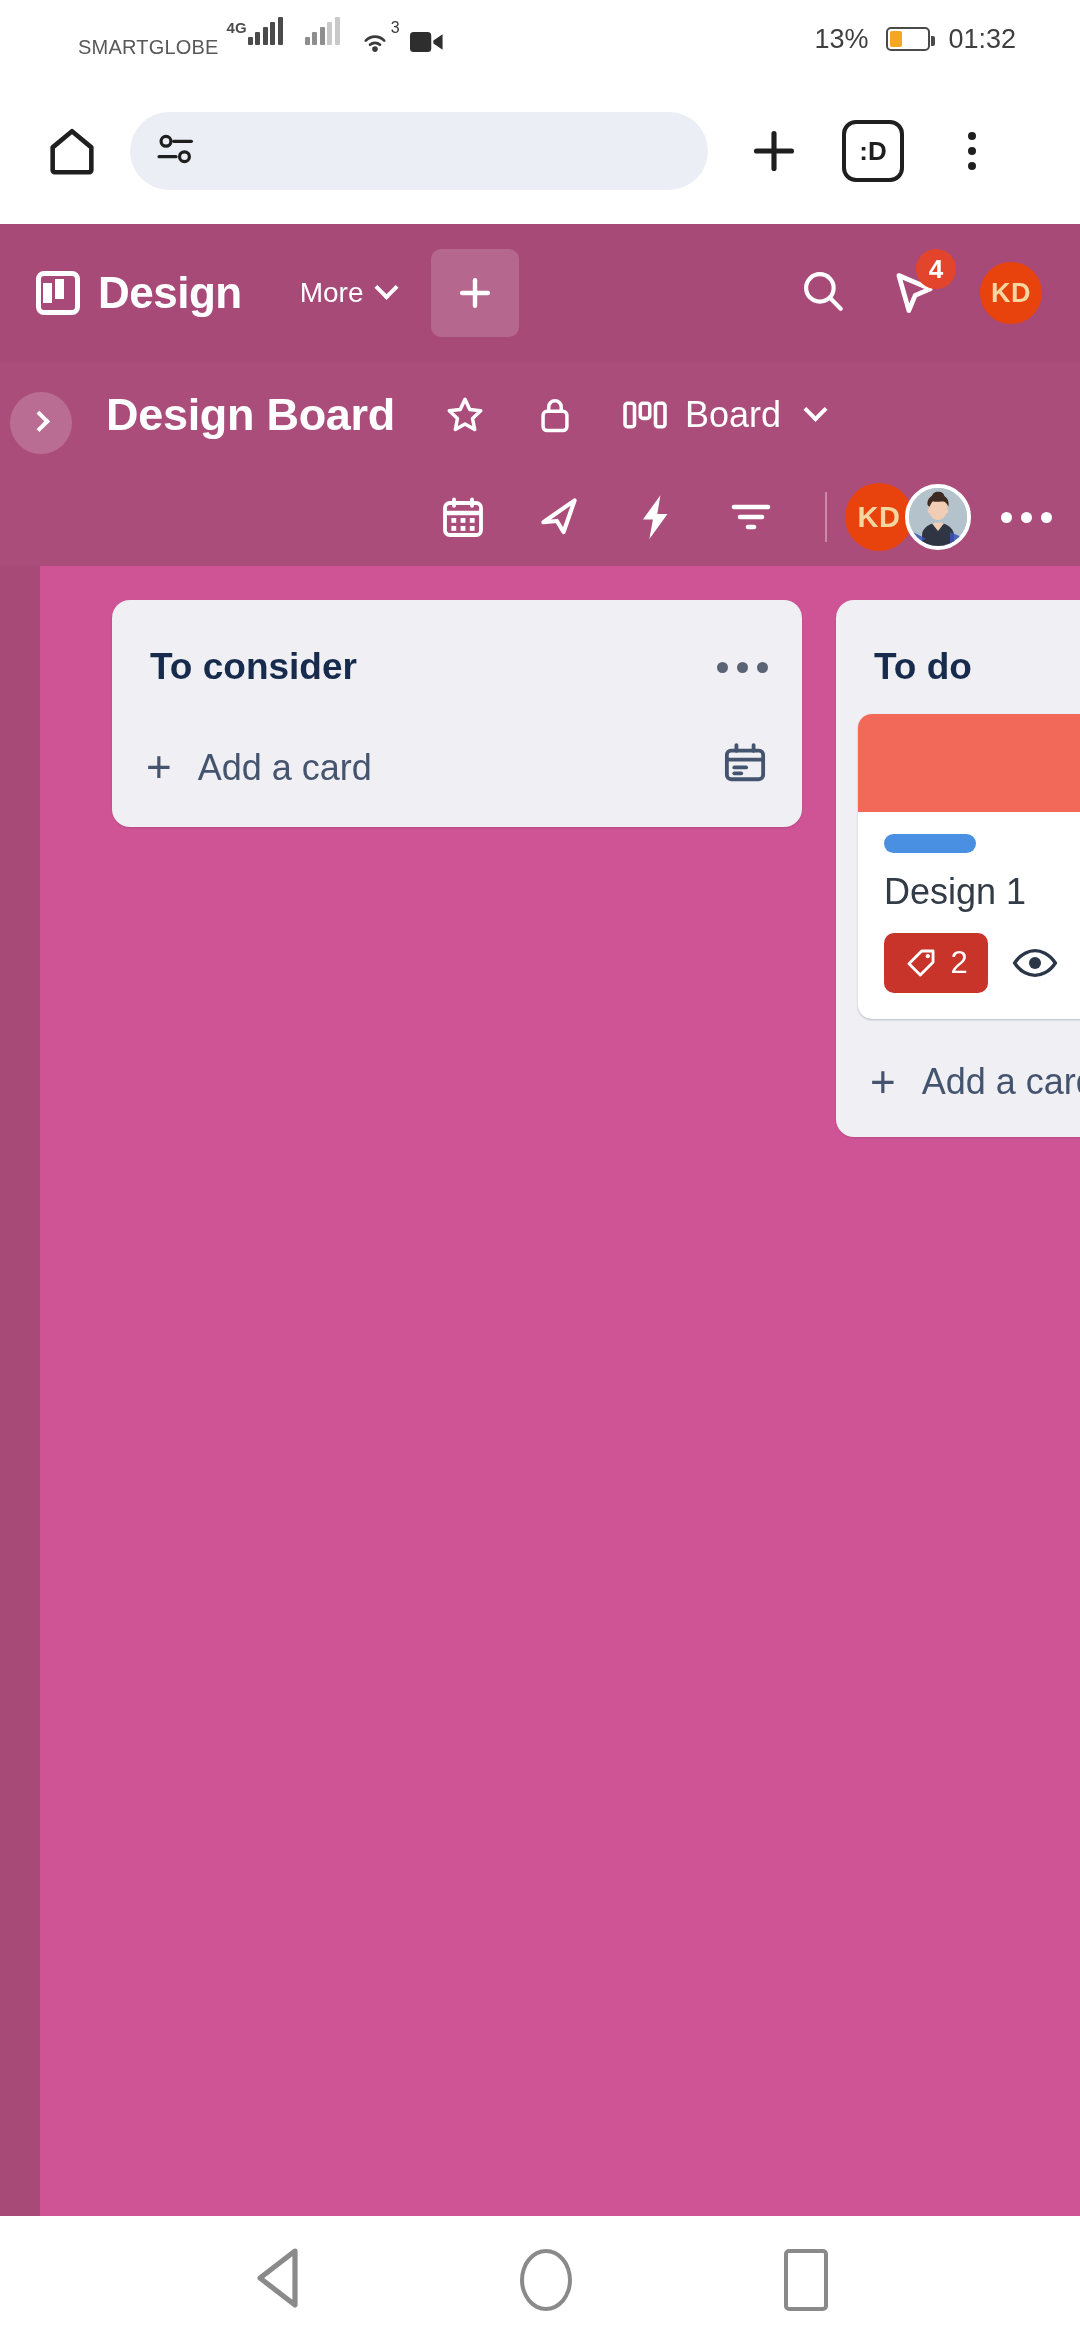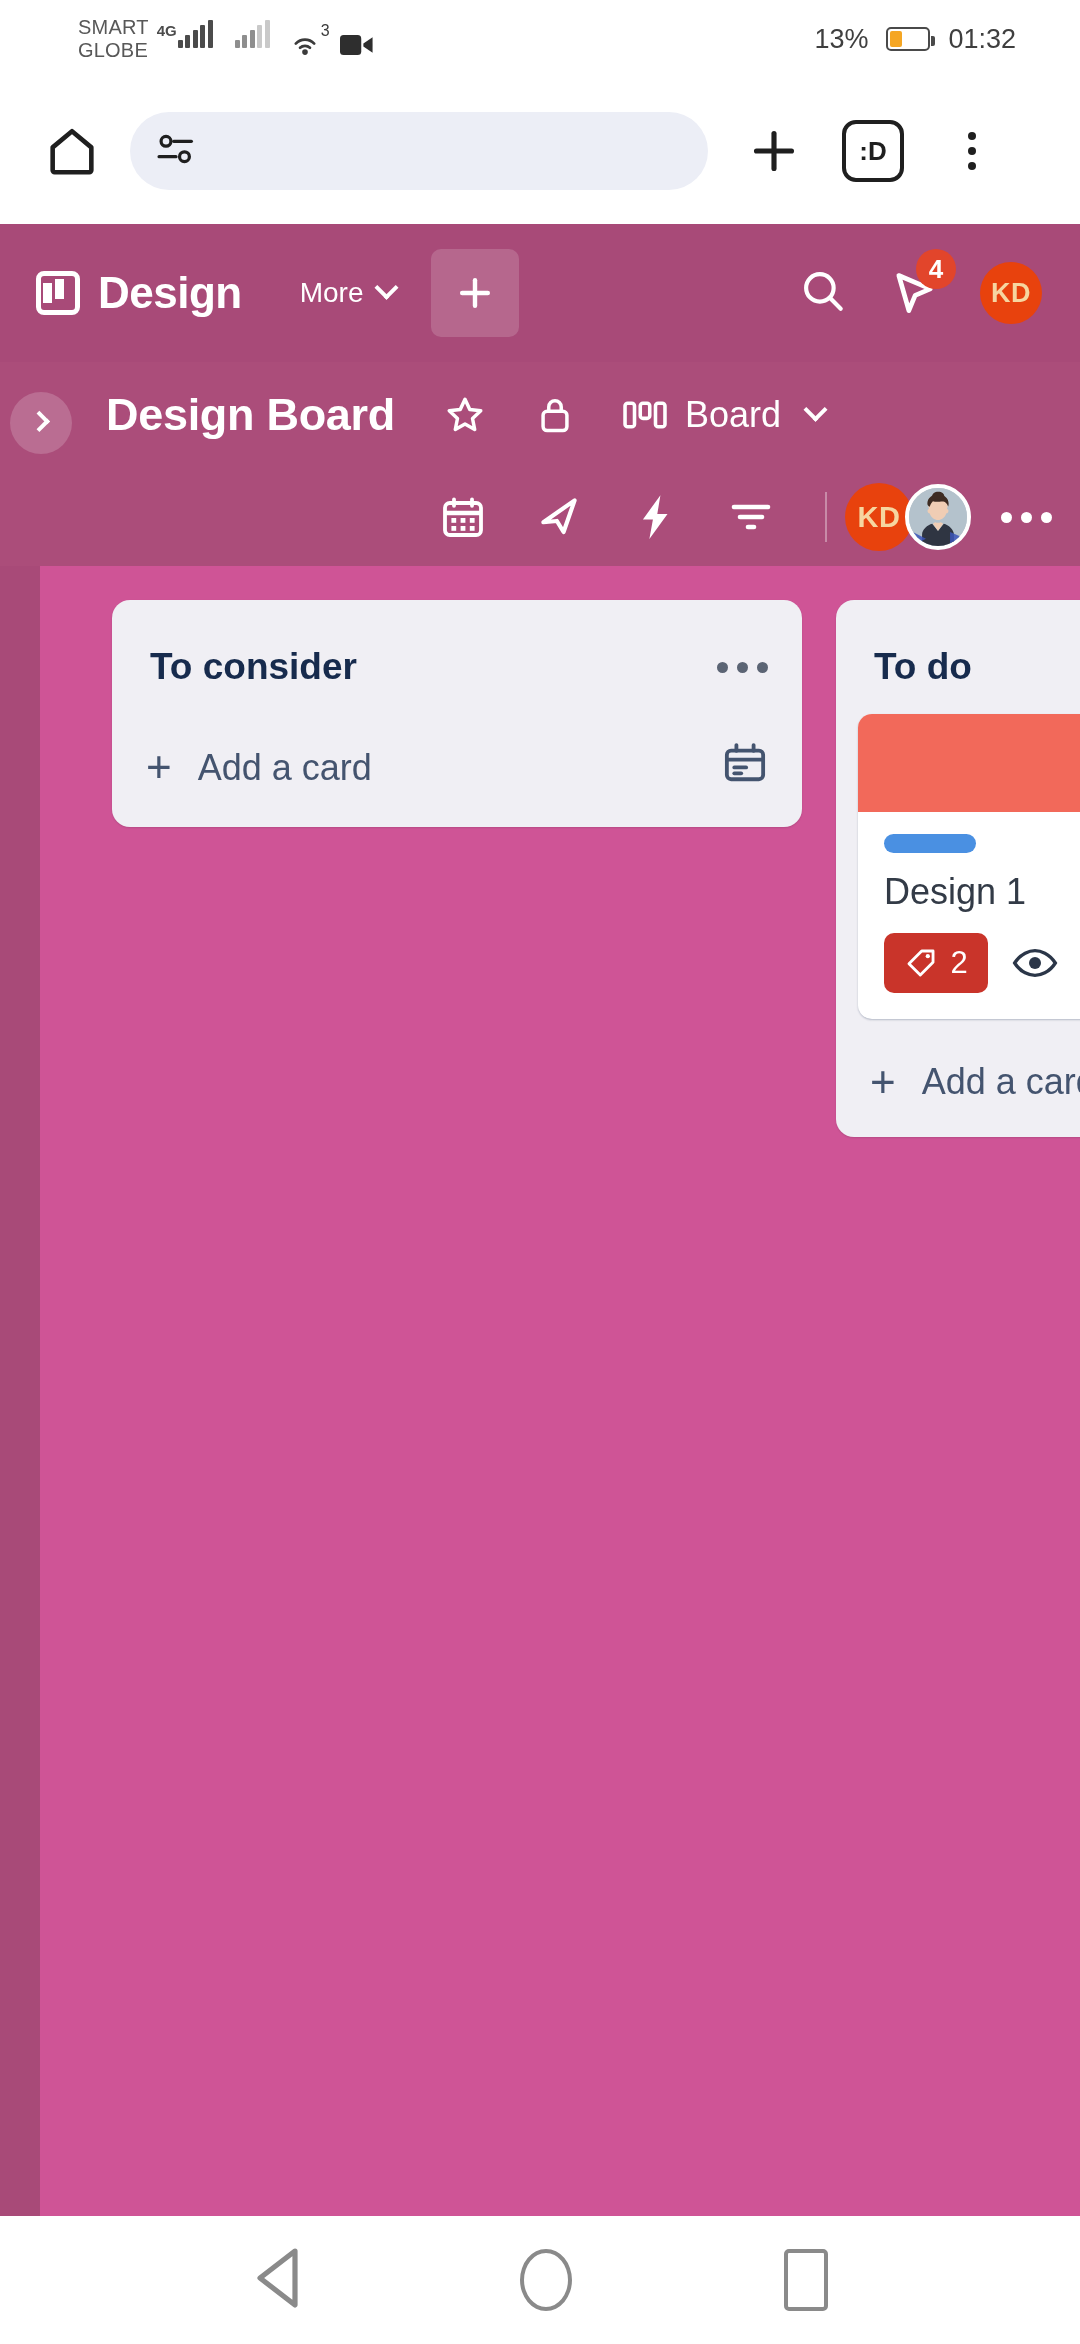--- a/index.html
+++ b/index.html
@@ -11,21 +11,21 @@
   }
   .screen { position: relative; width: 1080px; height: 2344px; background:#fff; }
 
   
   .statusbar {
     position:absolute; left:0; top:0; width:1080px; height:78px;
     background:#ffffff; display:flex; align-items:center;
   }
   .sb-left { display:flex; align-items:flex-end; padding-left:78px; gap:8px; }
   .carriers {
-    display:flex; flex-direction:column; justify-content:center;
+    display:flex; flex-direction:row; justify-content:center;
     font-size:20px; line-height:23px; color:#585858; letter-spacing:.2px;
   }
   .sig-wrap { position:relative; display:flex; height:40px; }
   .sig-bars { display:flex; align-items:flex-end; gap:2.5px; height:26px; }
   .sig-bars i { display:block; width:5px; background:#4b4b4b; border-radius:1px; }
   .sig-bars i:nth-child(1){height:8px}
   .sig-bars i:nth-child(2){height:13px}
   .sig-bars i:nth-child(3){height:18px}
   .sig-bars i:nth-child(4){height:23px}
   .sig-bars i:nth-child(5){height:28px}

